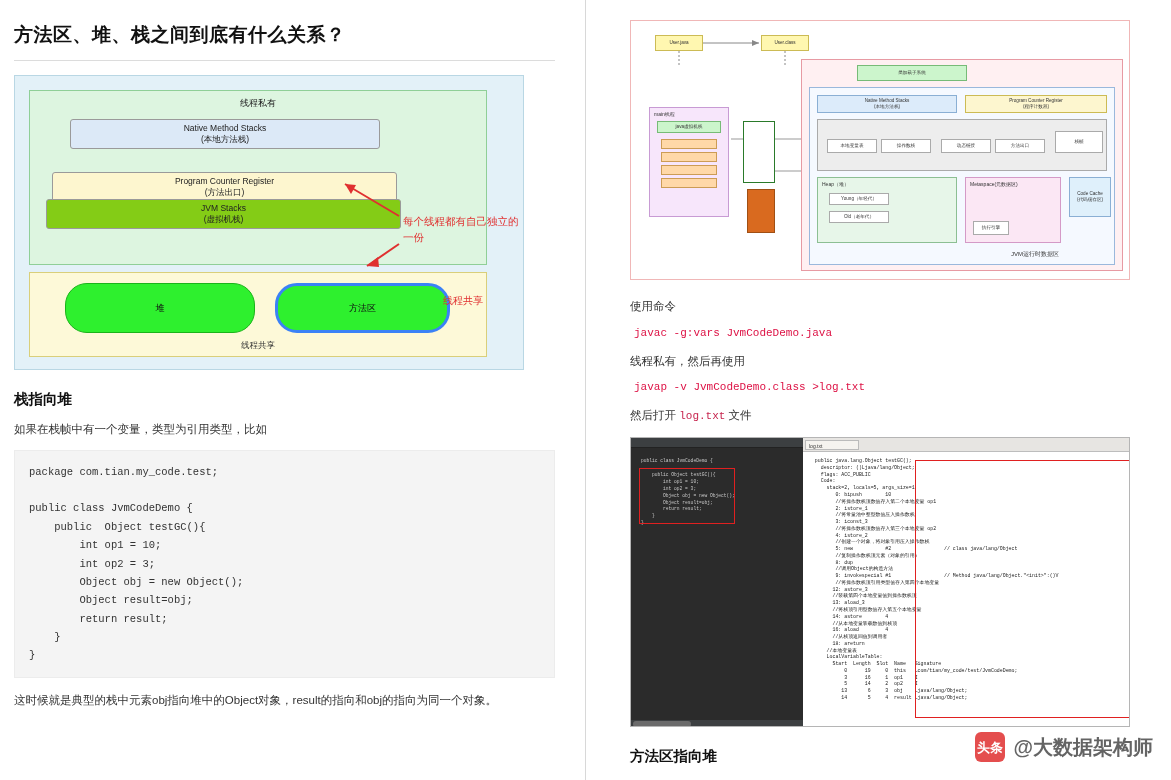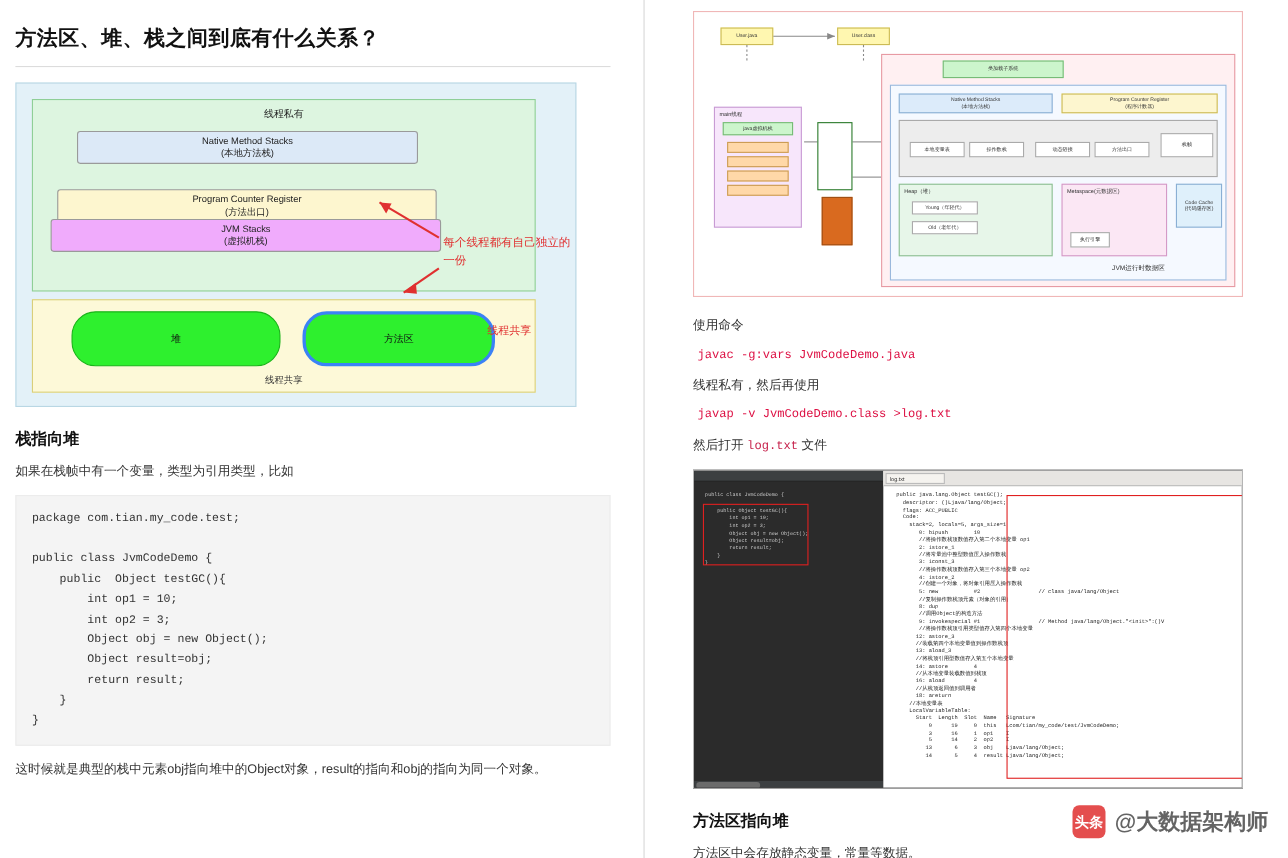--- a/index.html
+++ b/index.html
@@ -8,21 +8,21 @@
     width: 1171px; height: 780px;
     background: #ffffff;
     font-family: "Liberation Sans", sans-serif;
     color: #222;
     overflow: hidden;
     position: relative;
   }
   .page { display:flex; width:1171px; height:780px; }
   .col-left { width: 585px; height:780px; padding: 18px 30px 0 14px; position:relative; }
   .col-divider { width:1px; background:#d8d8d8; height:780px; }
-  .col-right { width: 585px; height:604px; padding: 6px 18px 0 44px; position:relative; }
+  .col-right { width: 585px; height:604px; padding: 16px 18px 0 44px; position:relative; }
 
   h1.doc-title {
     font-size: 19px; font-weight: bold; color:#111;
     margin: 4px 0 12px 0; letter-spacing:0.5px;
   }
   .title-rule { border-bottom:1px solid #dcdcdc; margin-bottom:14px; }
 
   
   .jvm-diagram {
     width: 510px; height: 295px;
@@ -36,21 +36,21 @@
     background:#ddf5e0; border:1px solid #8fcf97;
   }
   .tp-label { font-size:9px; color:#222; text-align:center; padding-top:6px; }
   .mem-box {
     position:absolute; border:1px solid #9a9a9a; border-radius:3px;
     display:flex; flex-direction:column; align-items:center; justify-content:center;
     font-size:8.5px; color:#222; line-height:1.35; text-align:center;
   }
   .box-native { left:40px; top:28px; width:310px; height:30px; background:#dce9f7; }
   .box-pcr    { left:22px; top:68px; width:345px; height:30px; background:#fdf6cf;margin-top:13px; }
-  .box-stacks { left:16px; top:108px; width:355px; height:30px; background:#f0abfc; }
+  .box-stacks { left:16px; top:108px; width:355px; height:30px; background:#84cc16; }
 
   .thread-shared {
     position:absolute; left:14px; top:196px; width:458px; height:85px;
     background:#fdf9d8; border:1px solid #d9cf7a;
   }
   .heap-box {
     position:absolute; left:35px; top:10px; width:190px; height:50px;
     background:#2ef02e; border:1px solid #1ab41a; border-radius:22px;
     display:flex; align-items:center; justify-content:center; font-size:9px; color:#111;
   }

